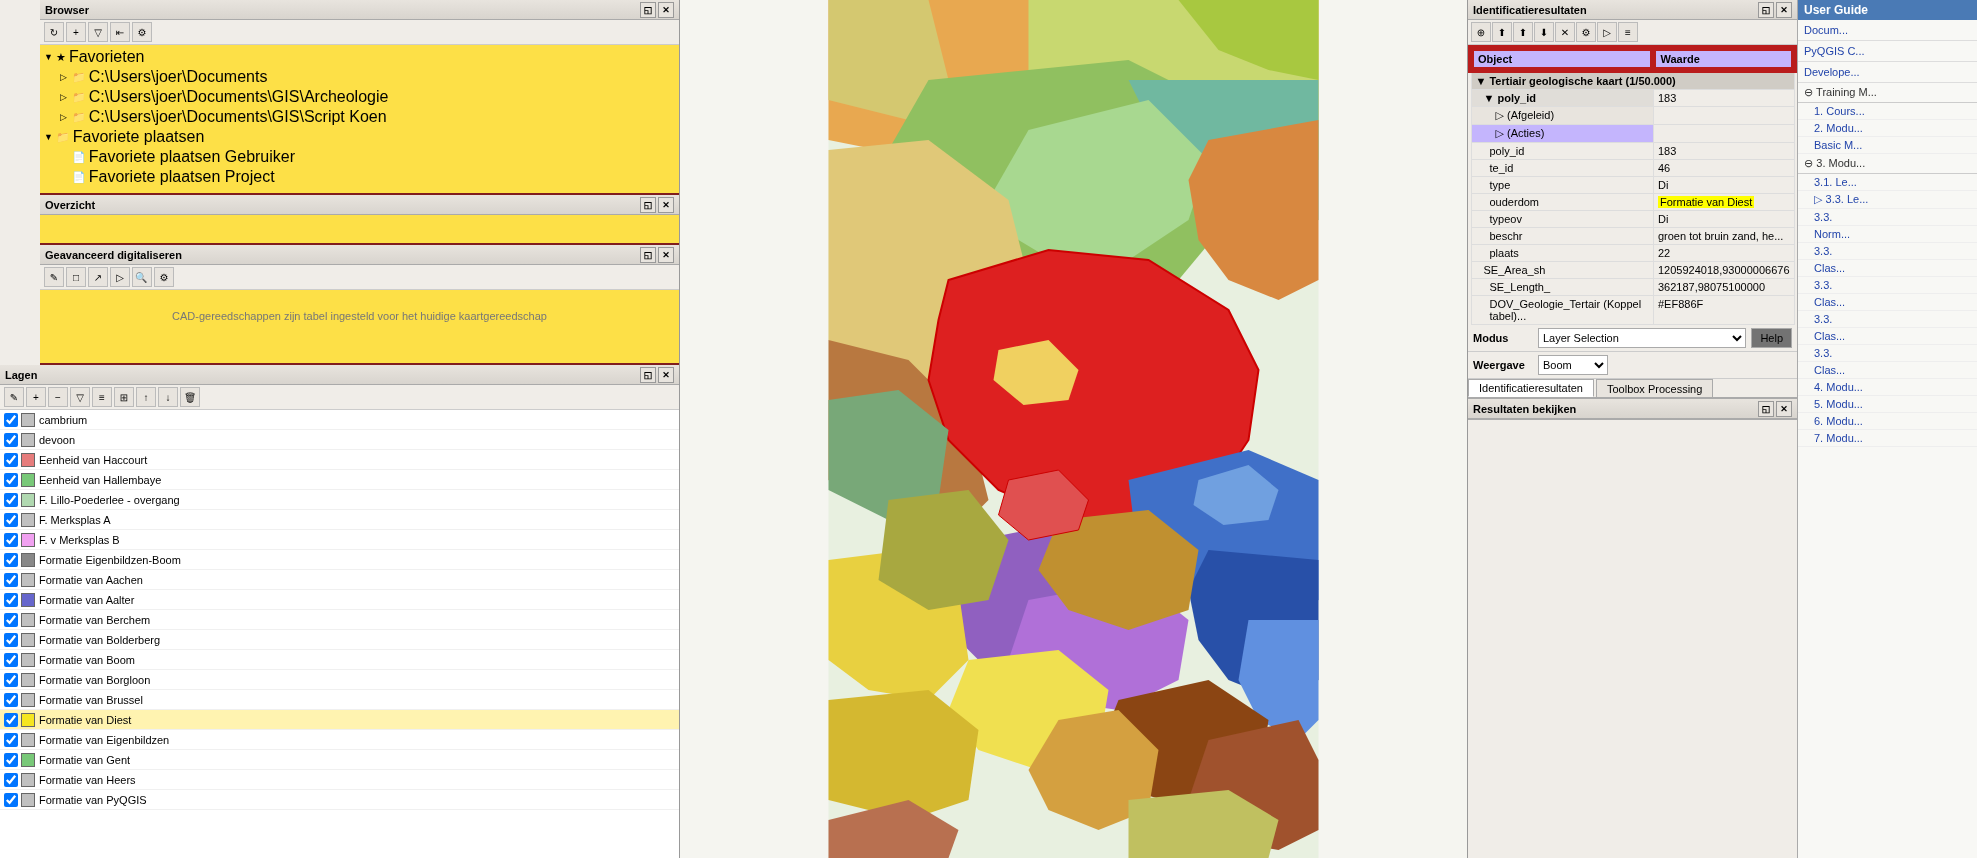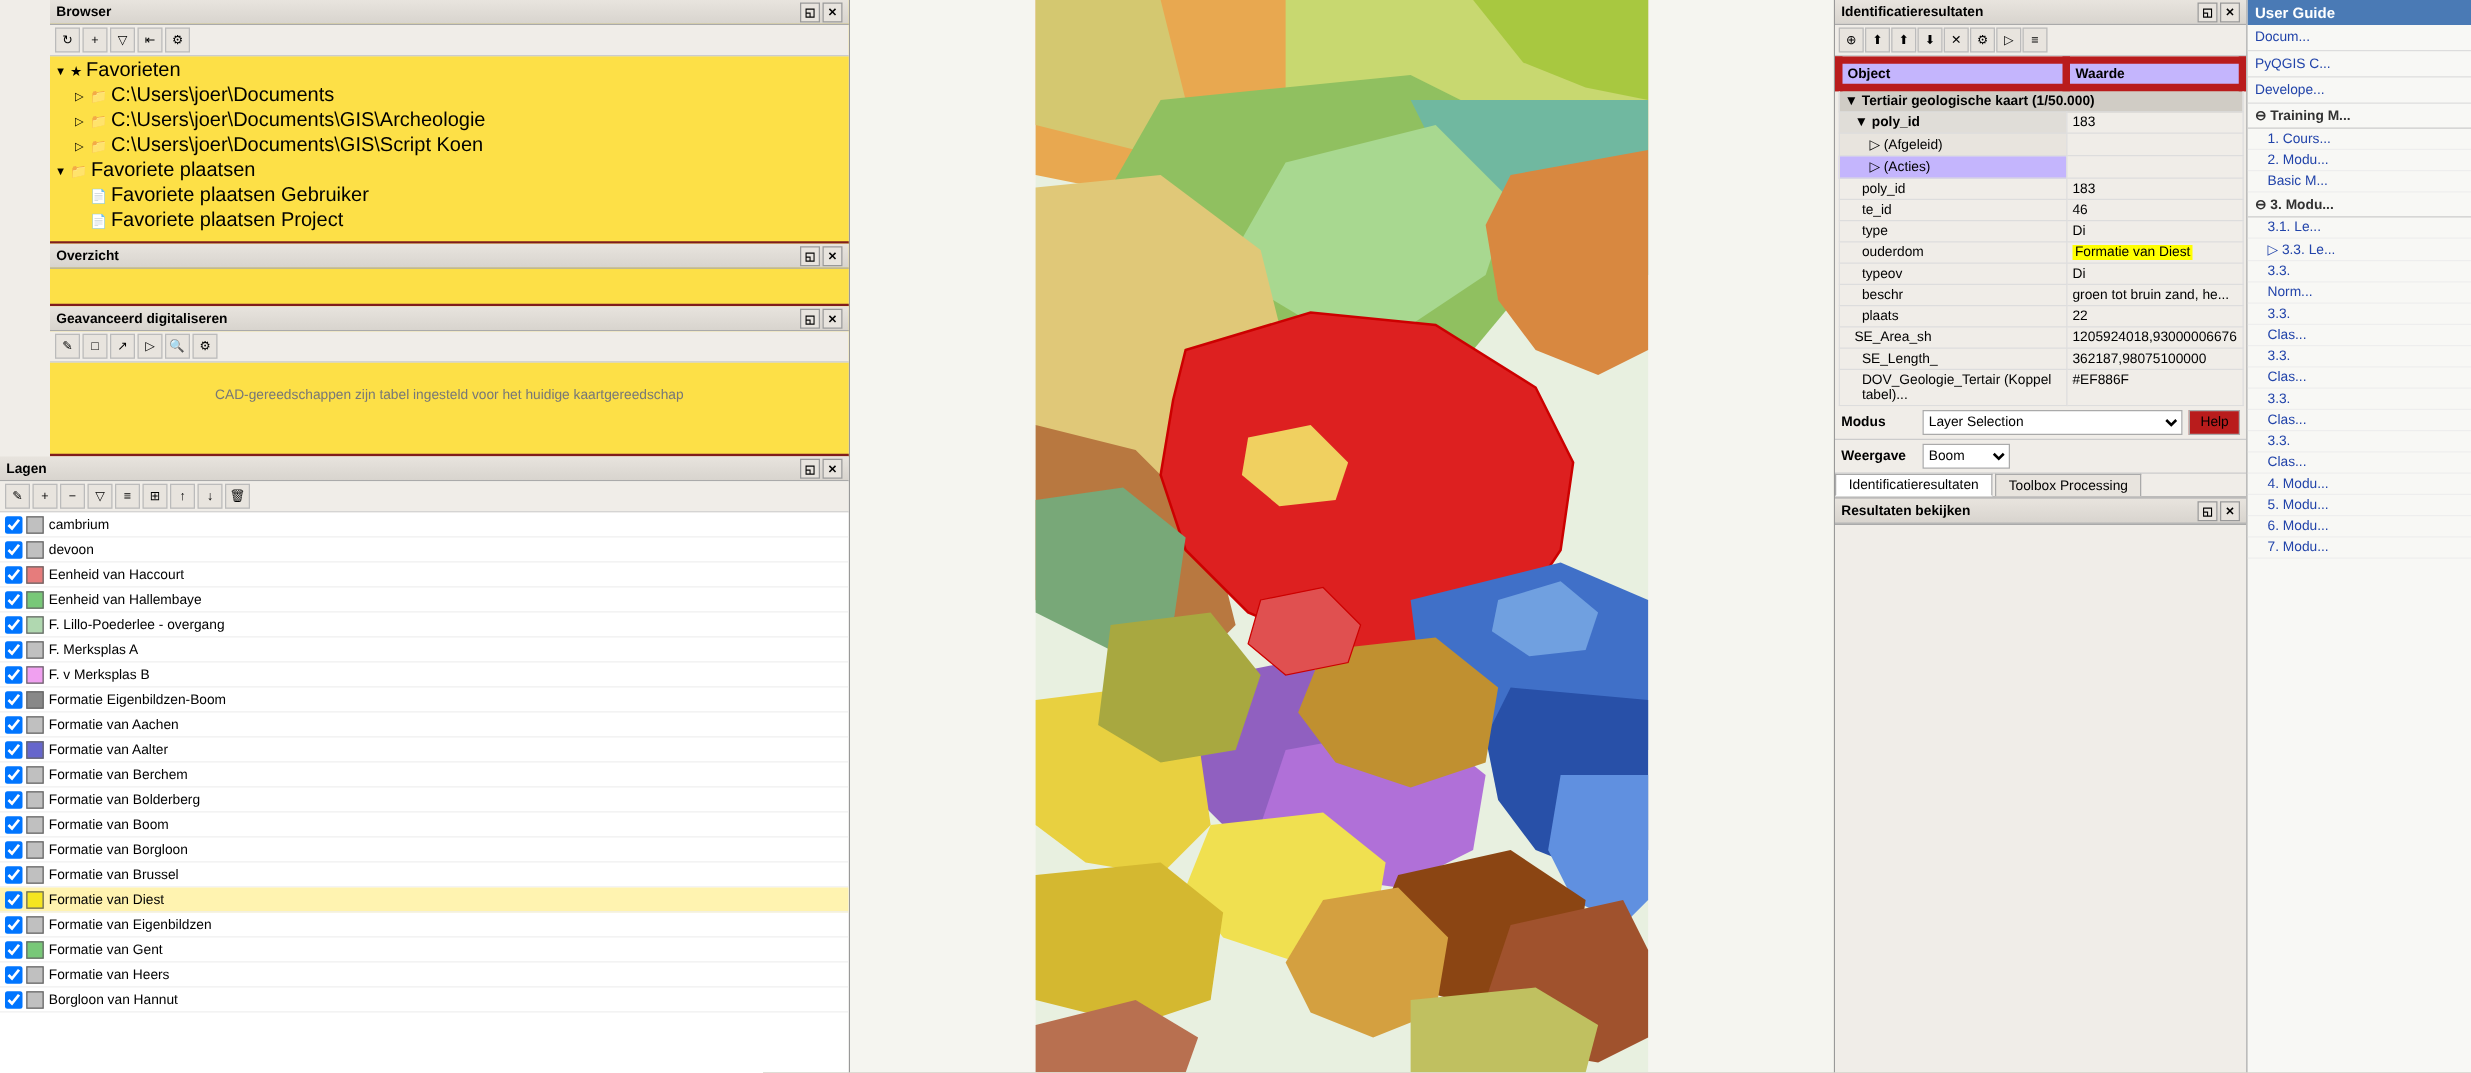--- a/index.html
+++ b/index.html
@@ -53,40 +53,40 @@
 
     
     .identif-table { width: 100%; border-collapse: collapse; font-size: 11px; }
     .identif-table th { background: #c4b5fd; border: 6px solid #b91c1c; padding: 2px 4px; text-align: left; font-weight: bold; }
     .identif-table td { border: 1px solid #ddd; padding: 2px 4px; vertical-align: top; }
 
     
     .modus-row { display: flex; align-items: center; padding: 3px 5px; gap: 5px; border-bottom: 1px solid #ccc; }
     .modus-label { font-size: 11px; font-weight: bold; width: 60px; }
     .modus-select { flex: 1; height: 20px; font-size: 11px; border: 1px solid #aaa; background: white; }
-    .help-btn { height: 20px; padding: 0 8px; font-size: 11px; background: #b91c1c; border: 1px solid #aaa; cursor: pointer; }
+    .help-btn { height: 20px; padding: 0 8px; font-size: 11px; background: #737373; border: 1px solid #aaa; cursor: pointer; }
 
     
     .weerg-row { display: flex; align-items: center; padding: 3px 5px; gap: 5px; border-bottom: 1px solid #ccc; }
     .weerg-label { font-size: 11px; font-weight: bold; width: 60px; }
     .weerg-select { width: 70px; height: 20px; font-size: 11px; border: 1px solid #aaa; background: white; }
 
     
     .tab-row { display: flex; border-bottom: 1px solid #aaa; }
     .tab-btn { padding: 2px 10px; font-size: 11px; background: #e8e4de; border: 1px solid #aaa; border-bottom: none; cursor: pointer; margin-right: 2px; }
     .tab-btn.active { background: #fff; border-bottom: 1px solid #fff; }
 
     
     .resultaten-header { background: linear-gradient(to bottom, #e8e4de, #d8d4ce); border-bottom: 1px solid #aaa; padding: 2px 5px; font-size: 11px; font-weight: bold; display: flex; align-items: center; justify-content: space-between; height: 20px; }
 
     
     .guide-panel { width: 180px; background: #f8f8f5; border-left: 1px solid #aaa; display: flex; flex-direction: column; overflow: hidden; }
     .guide-header { background: #4a7ab5; color: white; padding: 3px 6px; font-size: 12px; font-weight: bold; }
     .guide-item { padding: 4px 6px; border-bottom: 1px solid #ddd; font-size: 11px; color: #2244aa; cursor: pointer; }
-    .guide-section { padding: 3px 6px; font-size: 11px; font-weight: bold; color: #333; border-bottom: 1px solid #ccc; cursor: pointer; display: flex; align-items: center; gap: 3px; }
+    .guide-section { padding: 3px 6px; font-size: 11px; font-weight: normal; color: #333; border-bottom: 1px solid #ccc; cursor: pointer; display: flex; align-items: center; gap: 3px; }
     .guide-sub { padding: 2px 16px; font-size: 11px; color: #2244aa; border-bottom: 1px solid #eee; cursor: pointer; }
 
     
     ::-webkit-scrollbar { width: 12px; height: 12px; }
     ::-webkit-scrollbar-track { background: #f0ede8; }
     ::-webkit-scrollbar-thumb { background: #c0bbb5; border: 1px solid #aaa; }
   </style>
 </head>
 <body>
 
@@ -291,21 +291,21 @@
     <span class="layer-name">Formatie van Gent</span>
   </div>
         <div class="layer-item">
     <input type="checkbox" class="layer-checkbox" checked="" style="">
     <div class="layer-color" style="background:#c0c0c0;"></div>
     <span class="layer-name">Formatie van Heers</span>
   </div>
         <div class="layer-item">
     <input type="checkbox" class="layer-checkbox" checked="" style="">
     <div class="layer-color" style="background:#c0c0c0;"></div>
-    <span class="layer-name">Borgloon van Hannut</span>
+    <span class="layer-name">Formatie van PyQGIS</span>
   </div>
       </div>
   </div>
 </div>
 
 <div class="map-area">
   <svg viewBox="0 0 490 858" xmlns="http://www.w3.org/2000/svg" style="width:100%;height:100%;display:block;">
 
     <rect width="490" height="858" fill="#e8f0e0"></rect>
 

